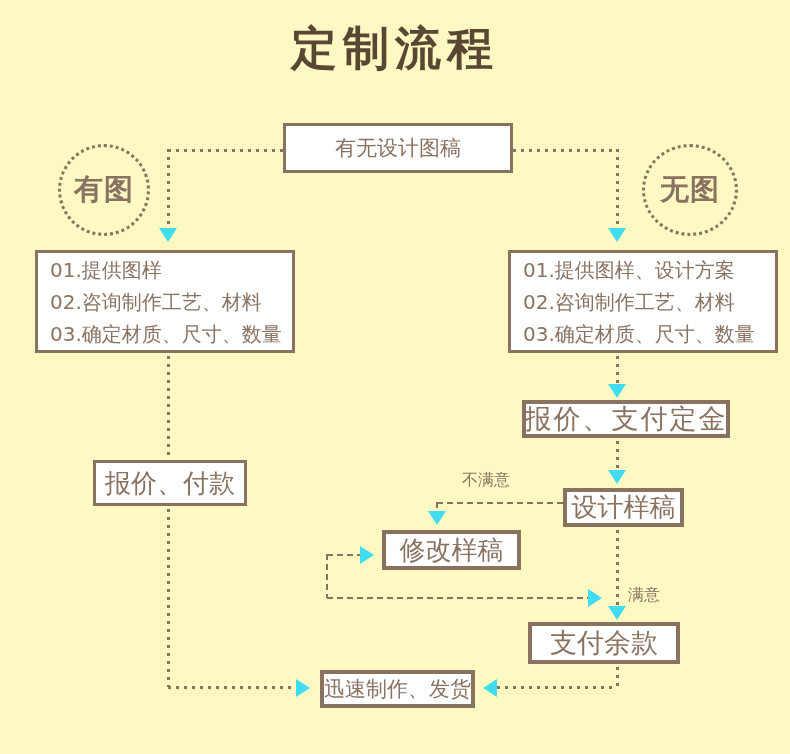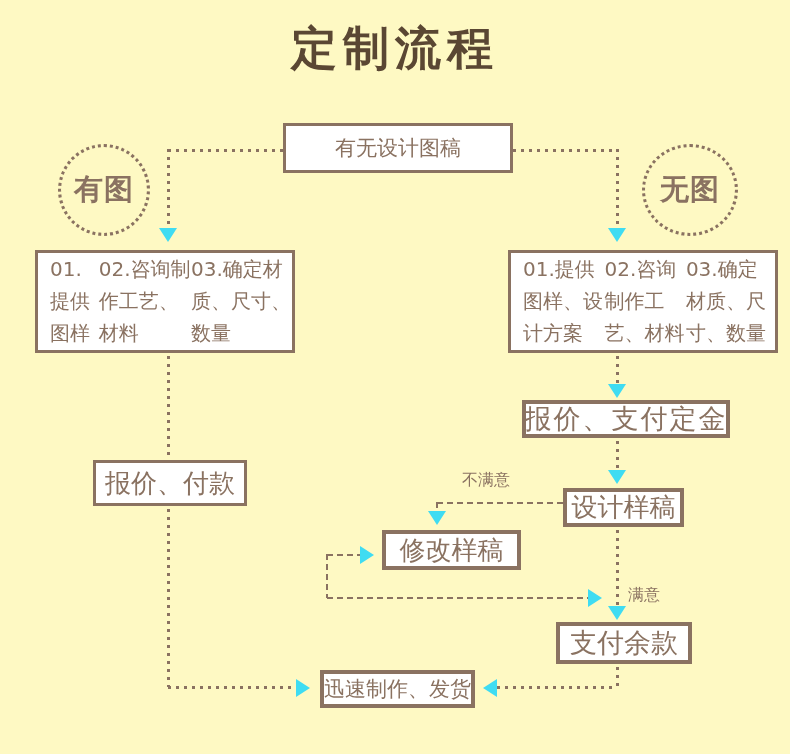--- a/index.html
+++ b/index.html
@@ -28,21 +28,21 @@
   .node.thick{border-width:4px;}
   
   .circle{
     box-sizing:border-box;border:3px dotted var(--brown);border-radius:50%;
     display:flex;align-items:center;justify-content:center;
     font-size:29px;font-weight:bold;color:var(--brown);letter-spacing:1px;
   }
   
   .steps{
     box-sizing:border-box;border:3px solid var(--brown);background:#fff;
-    display:flex;justify-content:center;
+    display:flex;flex-direction:column;justify-content:center;
     padding-left:12px;font-size:20px;line-height:32px;color:var(--brown);
   }
   
   .dot-h{height:3px;background:repeating-linear-gradient(to right,var(--brown) 0 3px,transparent 3px 8px);}
   .dot-v{width:3px;background:repeating-linear-gradient(to bottom,var(--brown) 0 3px,transparent 3px 8px);}
   .dash-h{height:2px;background:repeating-linear-gradient(to right,var(--brown) 0 6px,transparent 6px 10px);}
   .dash-v{width:2px;background:repeating-linear-gradient(to bottom,var(--brown) 0 6px,transparent 6px 10px);}
   
   .arr{width:0;height:0;}
   .arr.down{border-left:9px solid transparent;border-right:9px solid transparent;border-top:14px solid var(--cyan);}
@@ -76,21 +76,21 @@
   </div>
 
   <div class="abs node thick" style="left:522px;top:400px;width:208px;height:38px;font-size:27px;letter-spacing:2px;">报价、支付定金</div>
 
   <div class="abs node" style="left:93px;top:460px;width:154px;height:46px;font-size:26px;">报价、付款</div>
 
   <div class="abs node thick" style="left:563px;top:488px;width:121px;height:39px;font-size:26px;">设计样稿</div>
 
   <div class="abs node thick" style="left:382px;top:530px;width:139px;height:40px;font-size:26px;">修改样稿</div>
 
-  <div class="abs node thick" style="left:556px;top:622px;width:136px;height:42px;font-size:27px;">支付余款</div>
+  <div class="abs node thick" style="left:528px;top:622px;width:152px;height:42px;font-size:27px;">支付余款</div>
 
   <div class="abs node thick" style="left:320px;top:670px;width:155px;height:38px;font-size:21px;">迅速制作、发货</div>
 
   <div class="abs lbl" style="left:462px;top:470px;">不满意</div>
   <div class="abs lbl" style="left:628px;top:585px;">满意</div>
 
   <div class="abs dot-h" style="left:168px;top:149px;width:115px;"></div>
   <div class="abs dot-v" style="left:167px;top:149px;height:79px;"></div>
   <div class="abs arr down" style="left:159px;top:228px;"></div>
 

